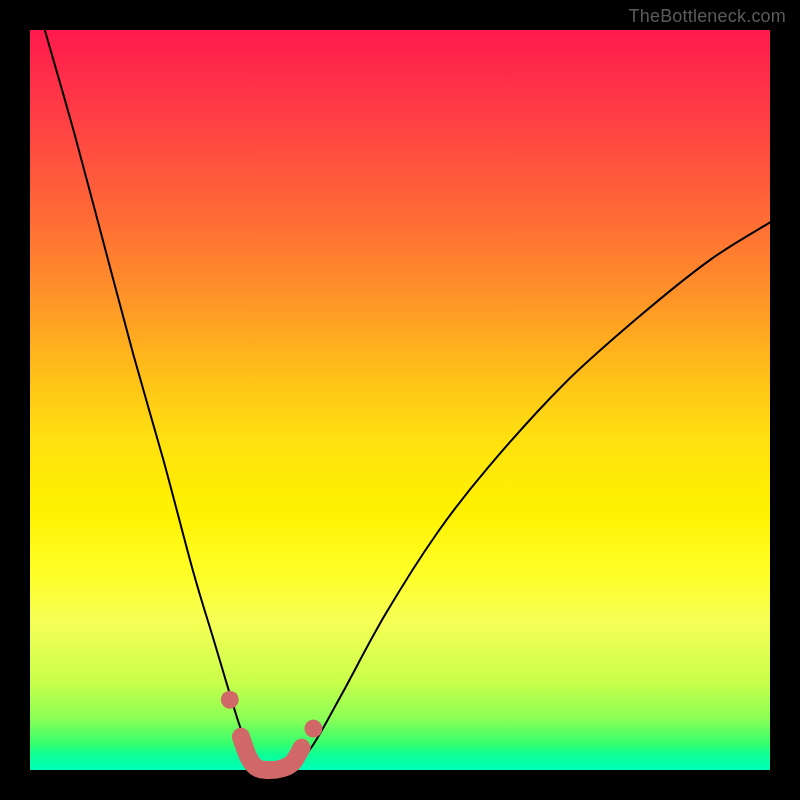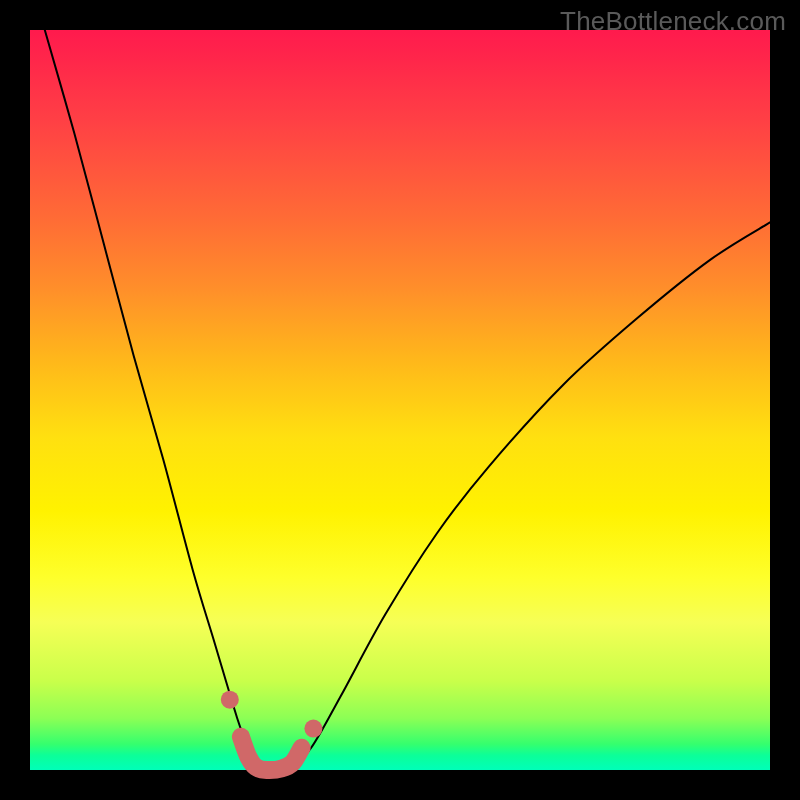--- a/index.html
+++ b/index.html
@@ -9,21 +9,21 @@
     background: #000;
     position: relative;
     font-family: Arial, Helvetica, sans-serif;
     overflow: hidden;
   }
   .watermark {
     position: absolute;
     top: 6px;
     right: 14px;
     color: #5a5a5a;
-    font-size: 26px;
+    font-size: 18px;
     font-weight: 400;
     letter-spacing: 0.2px;
     z-index: 5;
   }
   .plot-area {
     position: absolute;
     left: 30px;
     top: 30px;
     width: 740px;
     height: 740px;

